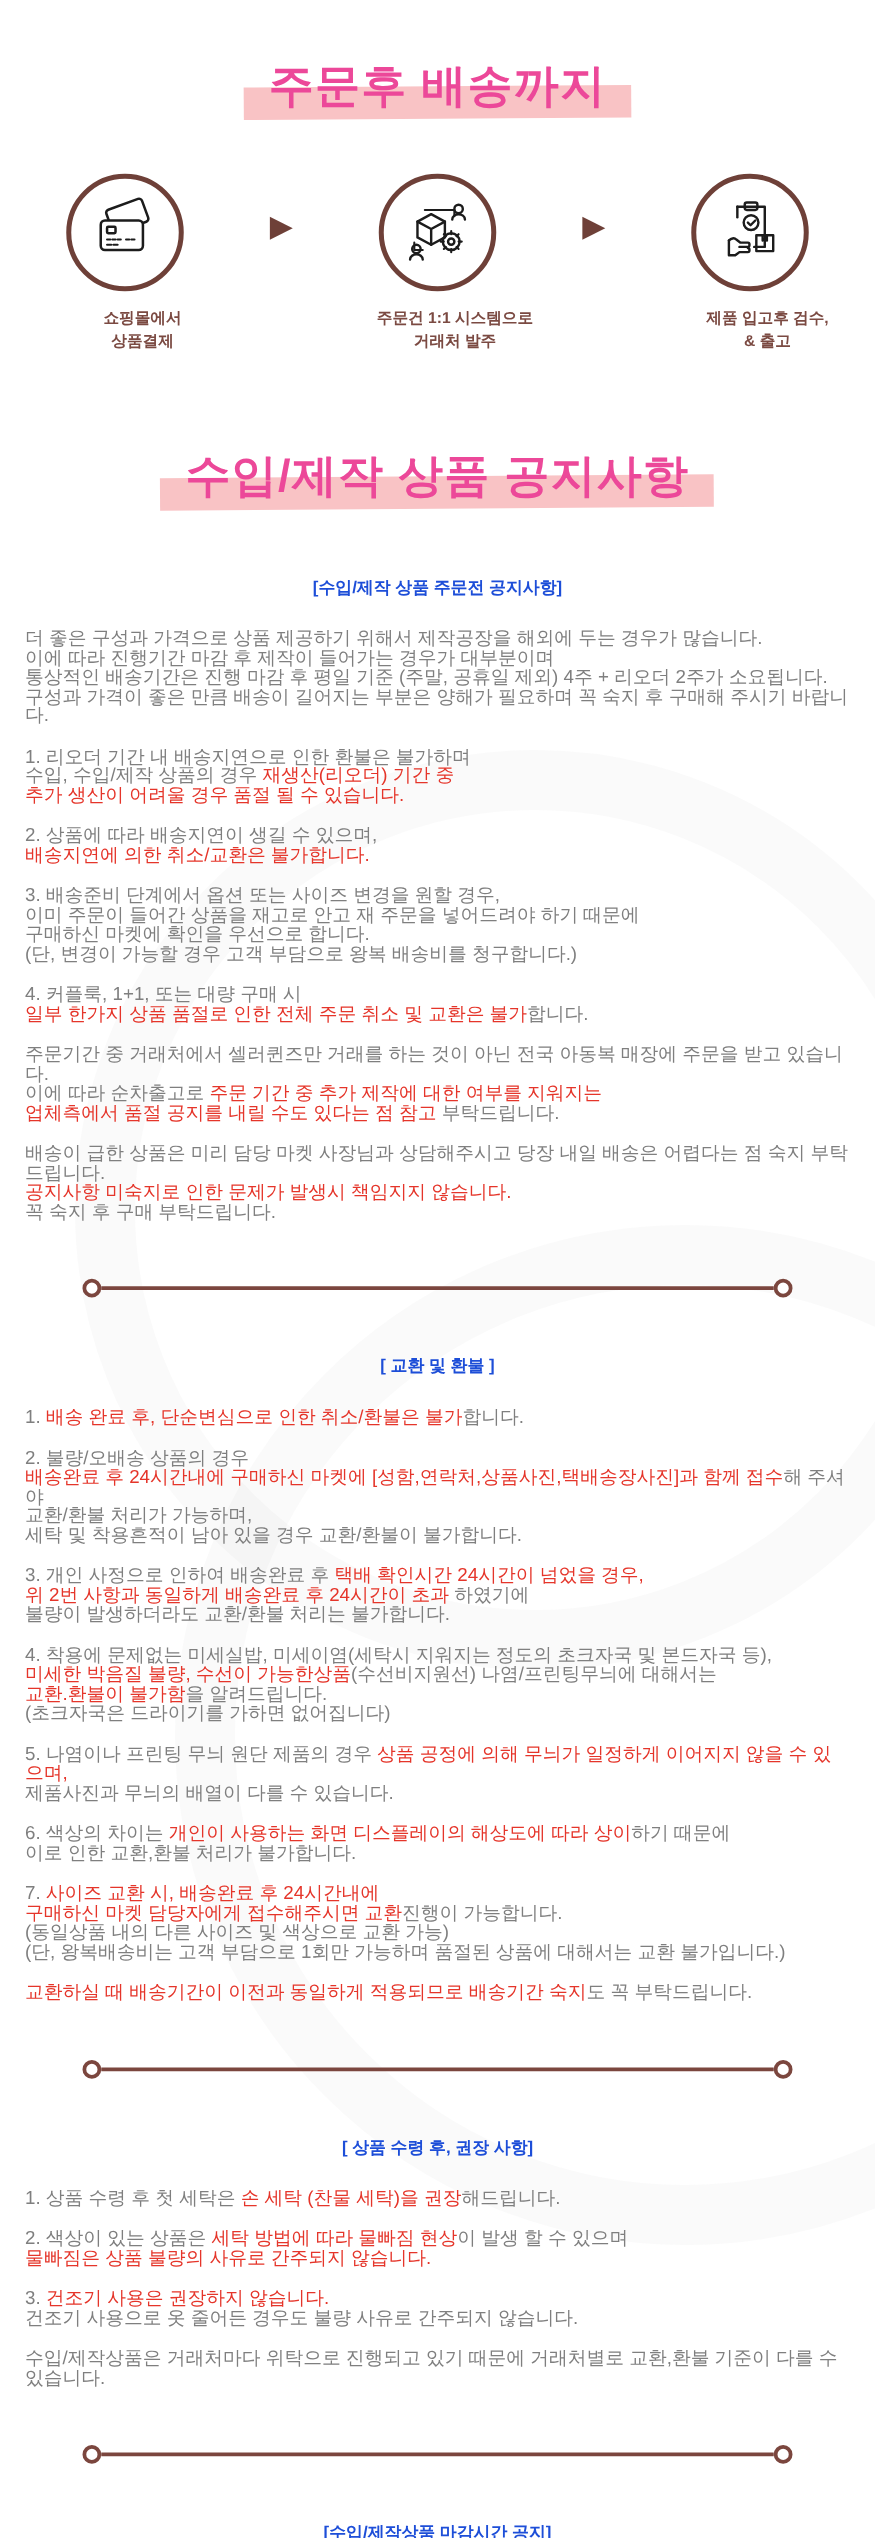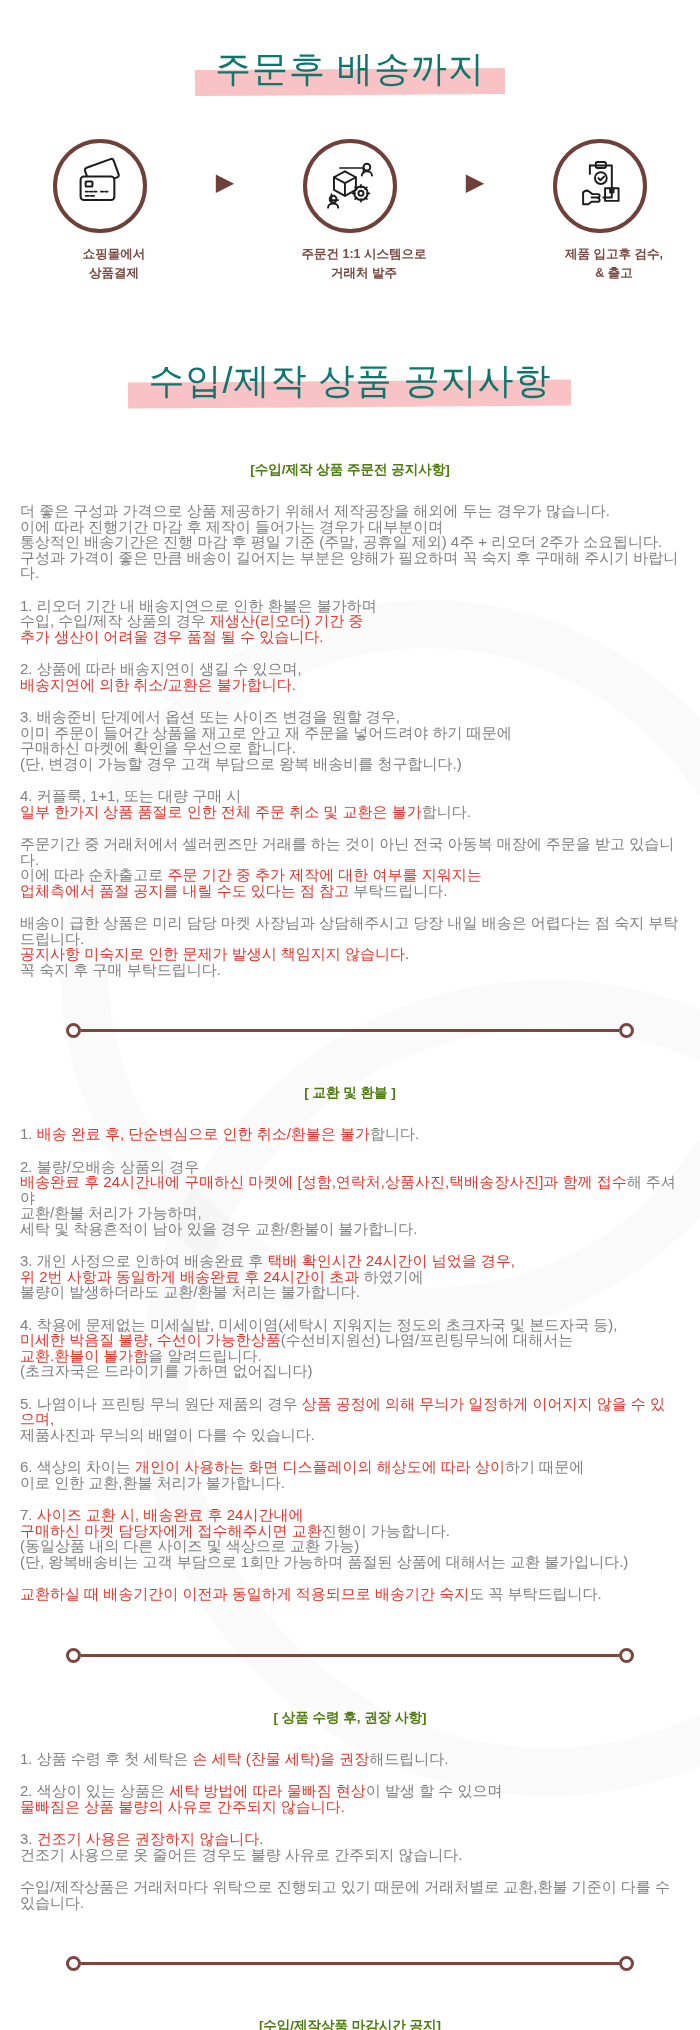--- a/index.html
+++ b/index.html
@@ -5,40 +5,40 @@
   html,body{margin:0;padding:0;background:#ffffff;}
   body{width:700px;font-family:"Liberation Sans","DejaVu Sans",sans-serif;}
   .page{position:relative;width:700px;min-height:2030px;overflow:hidden;background:#fff;}
   .watermark-ring{position:absolute;border-radius:50%;border:48px solid rgba(120,120,120,0.035);z-index:0;}
   .ring-a{width:640px;height:640px;left:60px;top:600px;}
   .ring-b{width:720px;height:720px;left:140px;top:980px;}
   .content{position:relative;z-index:1;}
 
   
   .big-title-wrap{text-align:center;}
-  .big-title{position:relative;display:inline-block;font-size:36px;font-weight:400;letter-spacing:1px;
-    color:#0f766e;padding:0 4px;line-height:1.15;}
+  .big-title{position:relative;display:inline-block;font-size:36px;font-weight:700;letter-spacing:1px;
+    color:#ec4899;padding:0 4px;line-height:1.15;}
   .big-title .hl{position:absolute;left:-16px;right:-16px;bottom:-6px;height:26px;background:#f9c3c5;
     z-index:-1;transform:rotate(-0.4deg);}
   .title1-wrap{padding-top:48px;}
   .title2-wrap{padding-top:78px;}
 
   
   .steps{display:flex;align-items:flex-start;justify-content:center;margin-top:50px;gap:0;}
   .step{width:200px;text-align:center;}
   .step-circle{width:86px;height:86px;border:4px solid #6e4038;border-radius:50%;margin:0 auto;
     display:flex;align-items:center;justify-content:center;background:#fff;}
   .step-circle svg{width:54px;height:54px;}
   .step-label{margin-top:12px;color:#7b4a42;font-size:12.5px;font-weight:700;line-height:1.45;padding-left:28px;}
   .step-arrow{color:#6e4038;font-size:24px;line-height:86px;width:50px;text-align:center;}
 
   
   .notice-body{padding:26px 20px 60px;}
   .notice-section{margin-top:14px;}
-  .section-heading{text-align:center;color:#4d7c0f;font-weight:800;font-size:13.5px;margin:34px 0 24px;}
+  .section-heading{text-align:center;color:#1d4ed8;font-weight:800;font-size:13.5px;margin:34px 0 24px;}
   .text-block{text-align:left;font-size:15px;line-height:15.5px;margin-bottom:17px;}
   .text-line{white-space:pre-wrap;}
   .seg-gray{color:#7f7f7f;}
   .seg-red{color:#e5352a;font-weight:400;}
 
   
   .divider{display:flex;align-items:center;margin:46px 46px;}
   .divider .dot{width:9px;height:9px;border:3px solid #7b463e;border-radius:50%;background:#fff;flex:0 0 auto;}
   .divider .bar{flex:1;height:3px;background:#7b463e;}
 </style>

